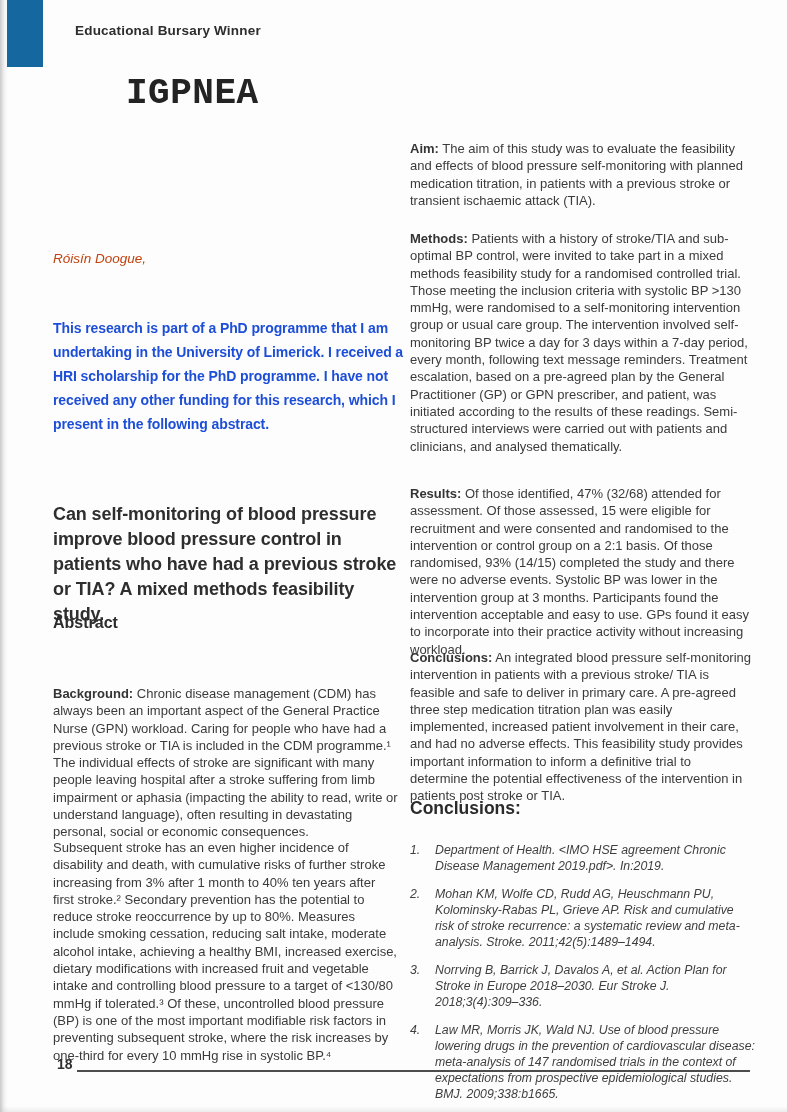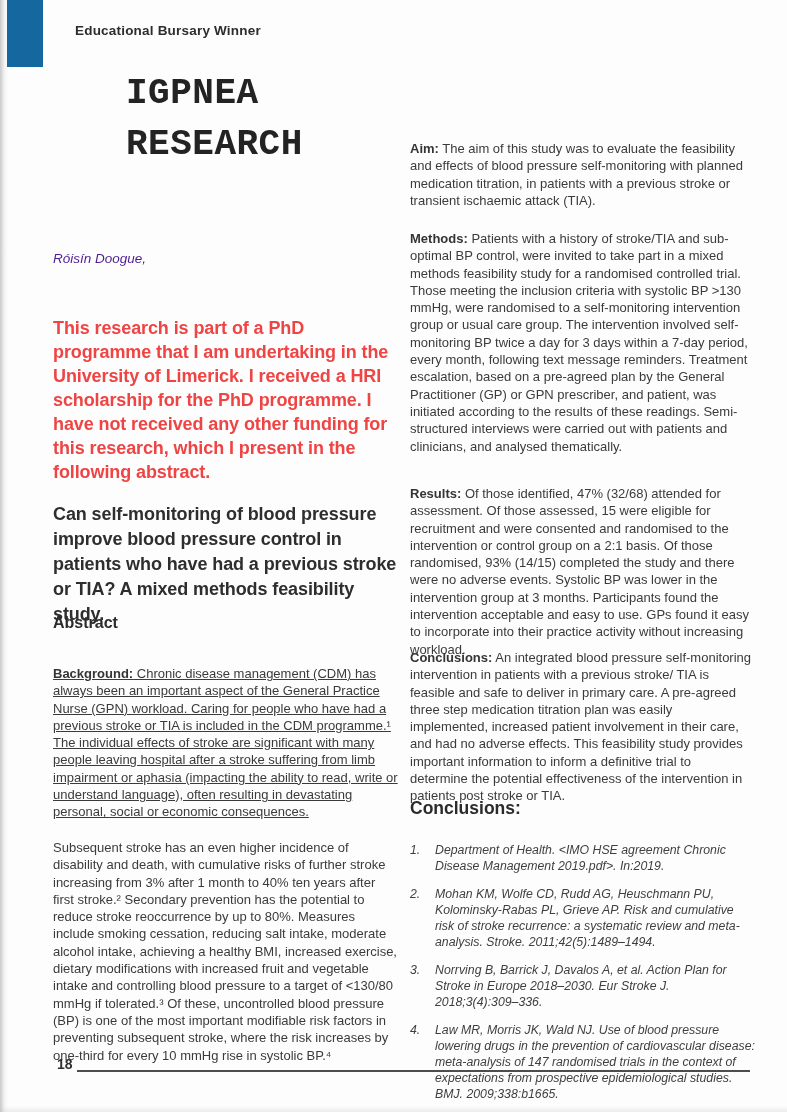--- a/index.html
+++ b/index.html
@@ -32,41 +32,41 @@
     font-size:13.5px;font-weight:700;color:#2d2d2d;letter-spacing:.2px;
   }
   .title{
     position:absolute;left:78px;top:68px;
     font-family:Liberation Mono, monospace;
     font-size:36px;font-weight:800;line-height:51px;
     color:#232323;letter-spacing:.5px;margin-left:48px;
   }
   .author{
     position:absolute;left:53px;top:250px;
-    font-style:italic;font-size:13.5px;line-height:17.6px;color:#4c1d95;text-align:center;
+    font-style:italic;font-size:13.5px;line-height:17.6px;color:#c2410c;text-align:center;
   }
   .lead{
     position:absolute;left:53px;width:352px;
-    font-size:18px;font-weight:700;line-height:24px;color:#ef4444;
+    font-size:14px;font-weight:700;line-height:24px;color:#1d4ed8;
     letter-spacing:-.1px;
   }
   .lead.intro{top:316px;}
   .lead.question{top:502px;font-size:18px;line-height:25px;color:#2e2e2e;}
   .h-abstract{
     position:absolute;left:53px;top:614px;
     font-size:16px;font-weight:700;color:#2c2c2c;
   }
   .body-par{
     position:absolute;width:345px;
     font-size:13px;line-height:17.3px;color:#3b3b3b;
   }
   .body-par strong{color:#343434;}
   .col-left{left:53px;}
   .col-right{left:410px;width:342px;}
-  .p-background{top:652px;text-decoration:underline;}
+  .p-background{top:672px;}
   .p-subsequent{top:826px;}
   .p-aim{top:113px;margin-top:27px;}
   .p-methods{top:217px;}
   .p-results{top:472px;}
   .p-conclusions{top:636px;}
   .h-references{
     position:absolute;left:410px;top:798px;
     font-size:17.5px;font-weight:700;color:#2b2b2b;
   }
   .refs{
@@ -94,21 +94,20 @@
 
   <div class="edge-left"></div>
   <div class="edge-bottom"></div>
 
   <div class="accent" style="background: rgb(21, 104, 159);"></div>
 
   <div class="eyebrow">Educational Bursary Winner</div>
 
   <div class="title">
     <div>IGPNEA</div>
-    <div>RESEARCH</div>
   </div>
 
   <div class="author">
     <div>Róisín Doogue,</div>
   </div>
 
   <div class="lead intro">This research is part of a PhD programme that I am undertaking in the University of Limerick. I received a HRI scholarship for the PhD programme. I have not received any other funding for this research, which I present in the following abstract.</div>
 
   <div class="lead question">Can self-monitoring of blood pressure improve blood pressure control in patients who have had a previous stroke or TIA? A mixed methods feasibility study.</div>
 

